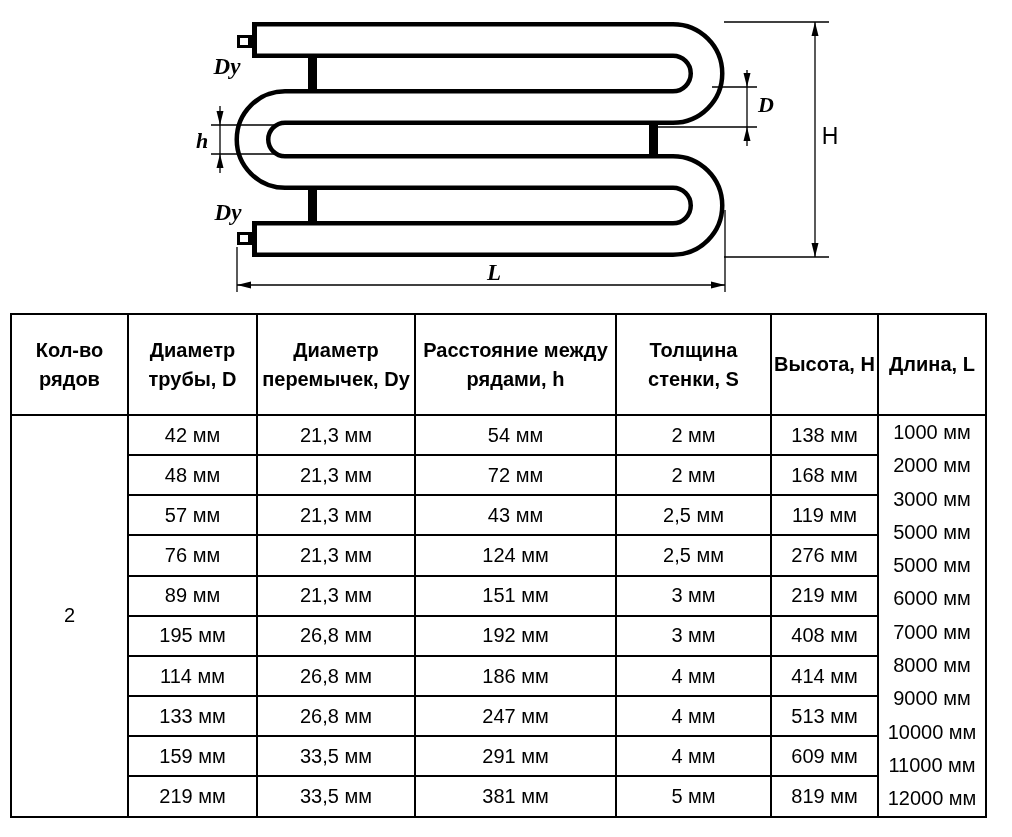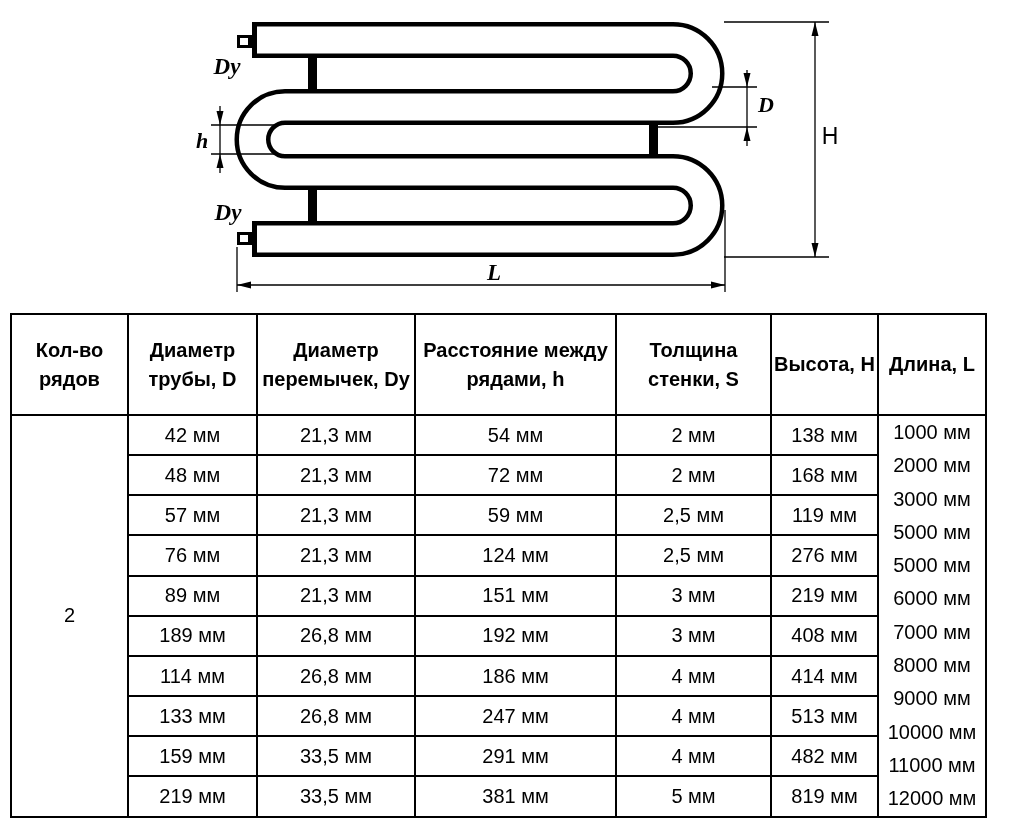--- a/index.html
+++ b/index.html
@@ -142,40 +142,40 @@
       <tr>
         <td>48 мм</td>
         <td>21,3 мм</td>
         <td>72 мм</td>
         <td>2 мм</td>
         <td>168 мм</td>
       </tr>
       <tr>
         <td>57 мм</td>
         <td>21,3 мм</td>
-        <td>59 мм</td>
+        <td>43 мм</td>
         <td>2,5 мм</td>
         <td>119 мм</td>
       </tr>
       <tr>
         <td>76 мм</td>
         <td>21,3 мм</td>
         <td>124 мм</td>
         <td>2,5 мм</td>
         <td>276 мм</td>
       </tr>
       <tr>
         <td>89 мм</td>
         <td>21,3 мм</td>
         <td>151 мм</td>
         <td>3 мм</td>
         <td>219 мм</td>
       </tr>
       <tr>
-        <td>189 мм</td>
+        <td>195 мм</td>
         <td>26,8 мм</td>
         <td>192 мм</td>
         <td>3 мм</td>
         <td>408 мм</td>
       </tr>
       <tr>
         <td>114 мм</td>
         <td>26,8 мм</td>
         <td>186 мм</td>
         <td>4 мм</td>
@@ -186,21 +186,21 @@
         <td>26,8 мм</td>
         <td>247 мм</td>
         <td>4 мм</td>
         <td>513 мм</td>
       </tr>
       <tr>
         <td>159 мм</td>
         <td>33,5 мм</td>
         <td>291 мм</td>
         <td>4 мм</td>
-        <td>482 мм</td>
+        <td>609 мм</td>
       </tr>
       <tr>
         <td>219 мм</td>
         <td>33,5 мм</td>
         <td>381 мм</td>
         <td>5 мм</td>
         <td>819 мм</td>
       </tr>
     </tbody>
   </table>

